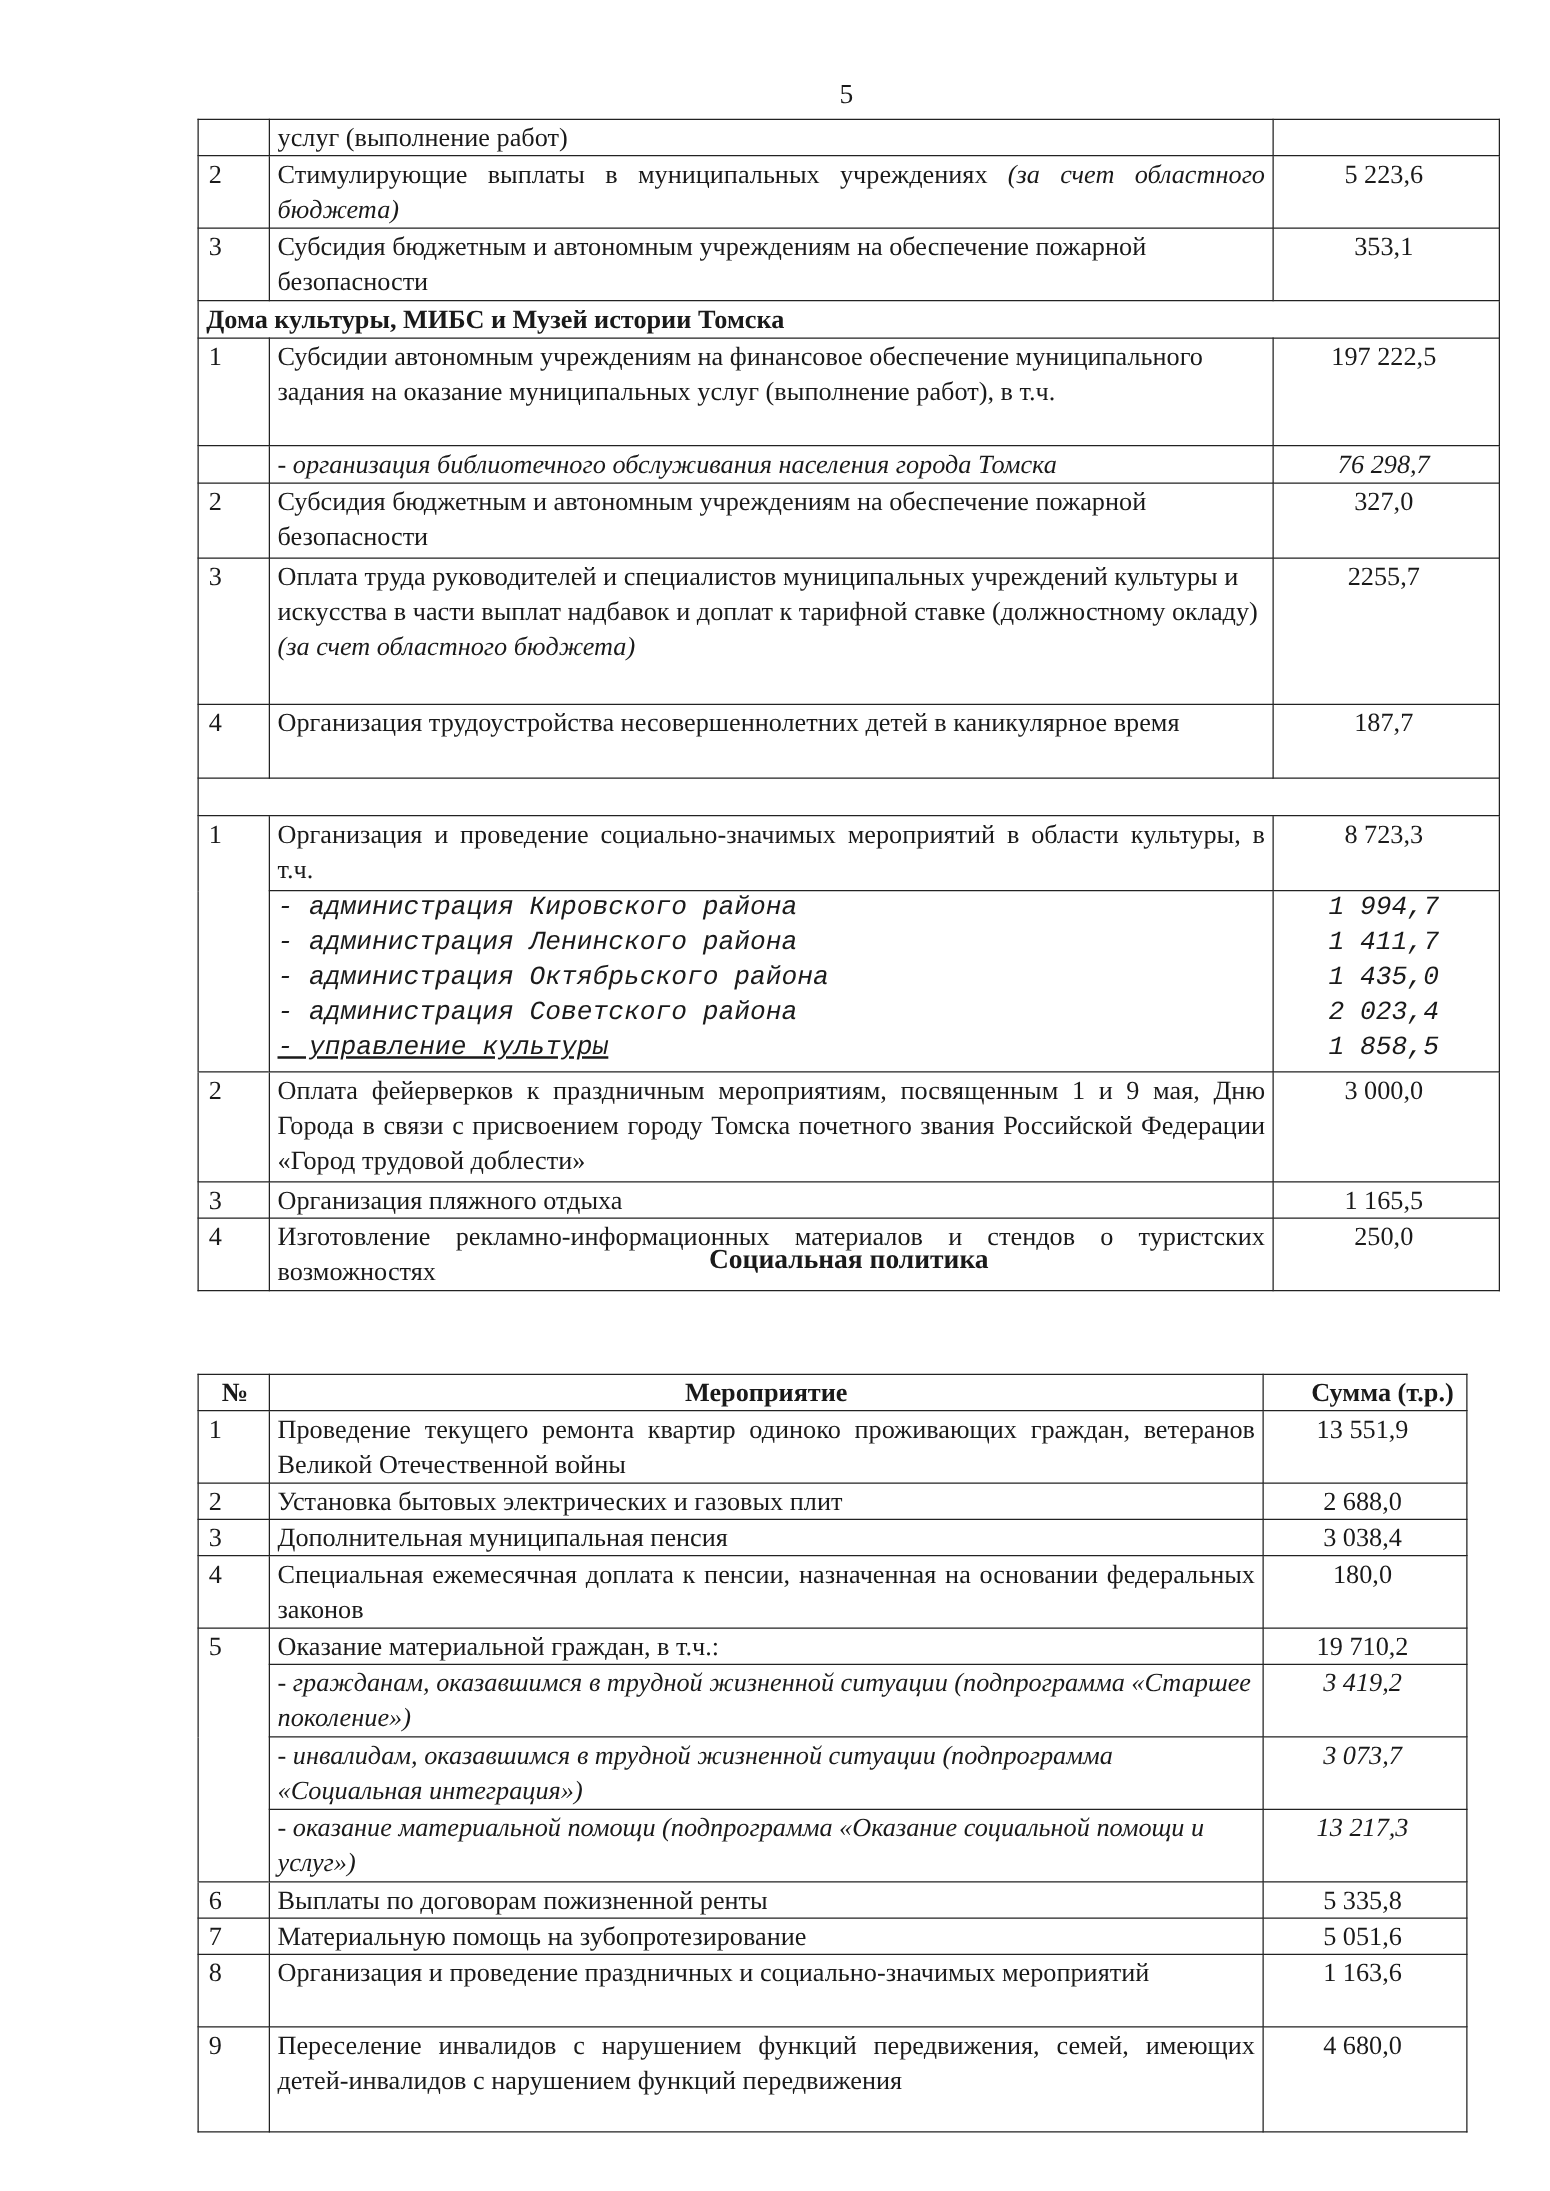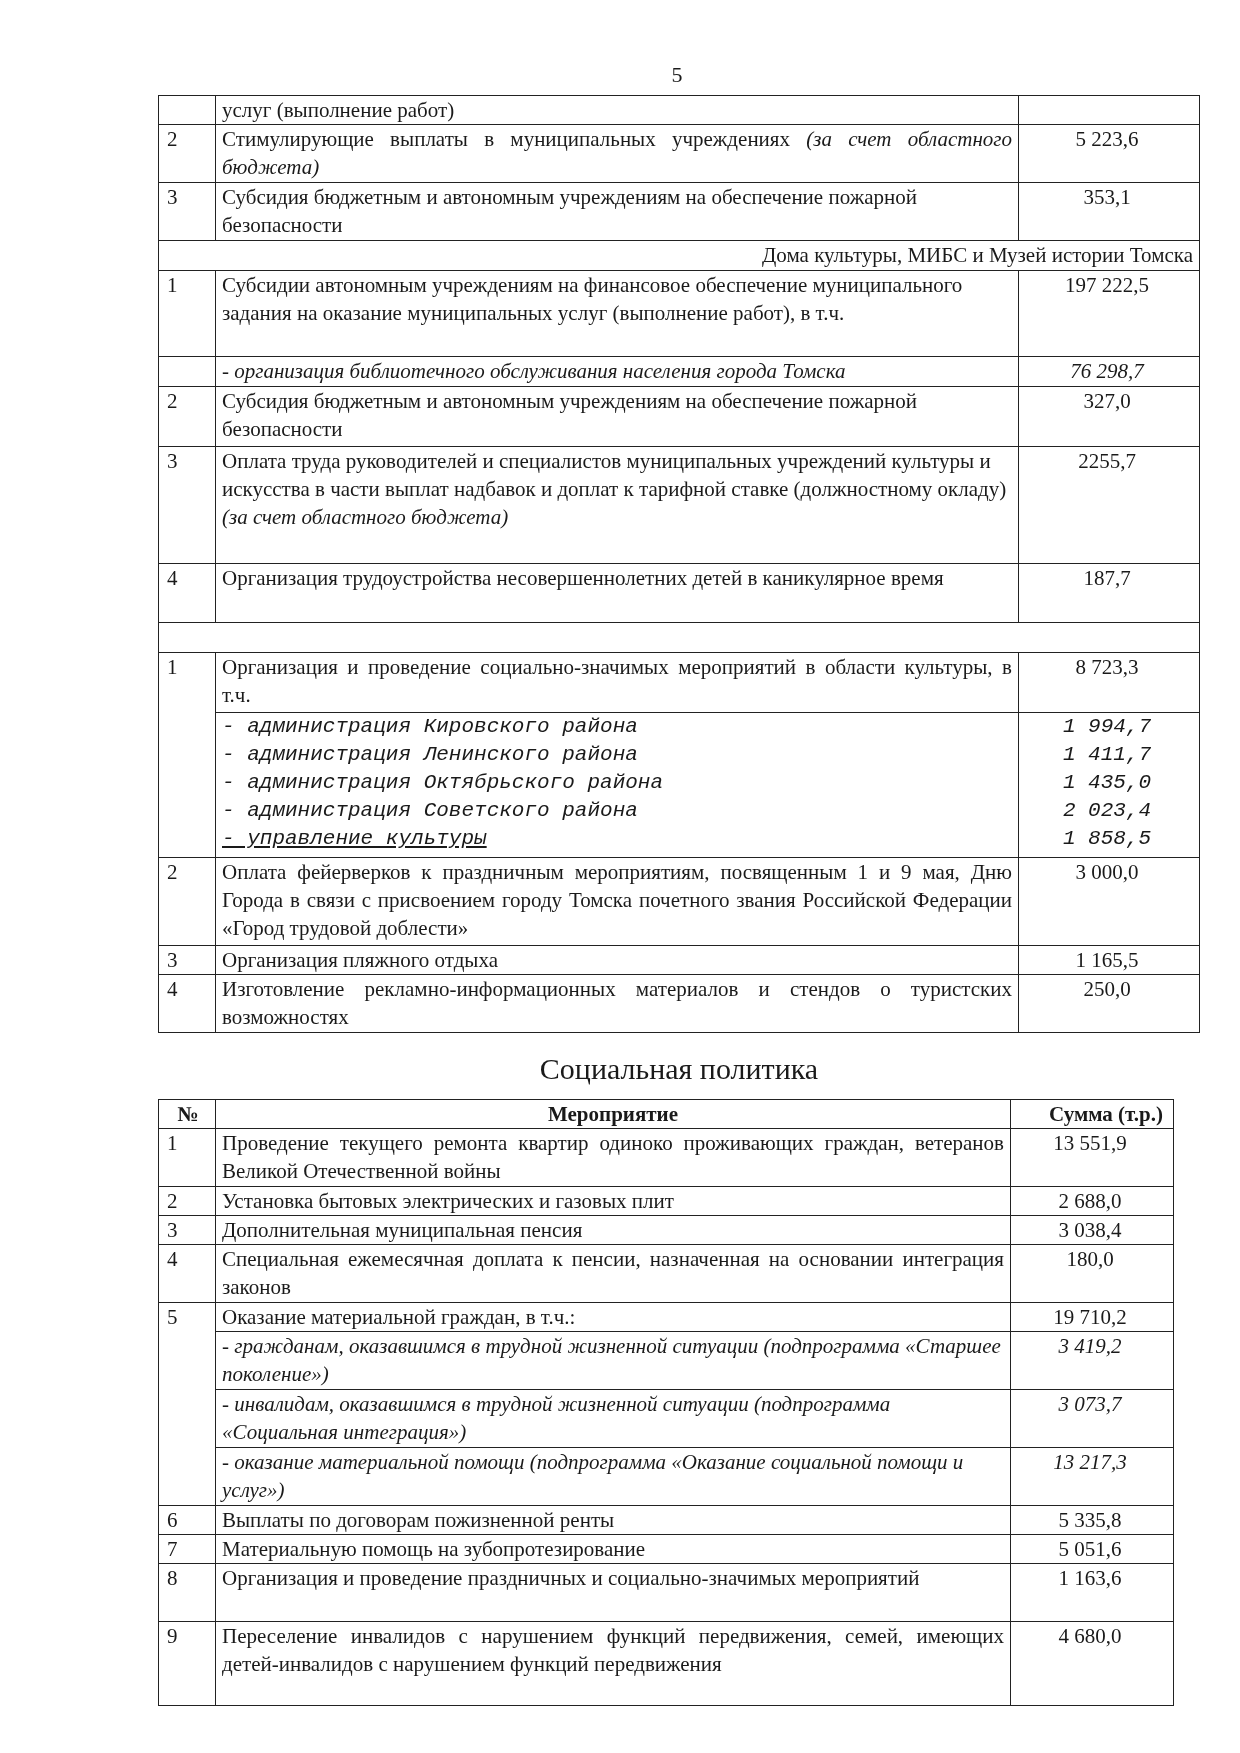--- a/index.html
+++ b/index.html
@@ -9,26 +9,26 @@
   table { position: absolute; border-collapse: collapse; font-size: 21px; line-height: 28px; }
   td, th { border: 1.5px solid #222; vertical-align: top; padding: 0 6px; }
   #t1 { top: 95px; left: 158px; width: 1042px; }
   #t2 { top: 1099px; left: 158px; width: 1016px; }
   .c-num { width: 42px; padding-left: 8px; }
   .c-val { text-align: center; padding-right: 10px; }
   #t1 .c-val { width: 164px; }
   #t2 .c-val { width: 146px; }
   .j { text-align: justify; text-align-last: left; }
   .it { font-style: italic; }
-  .sect { text-align: right; font-weight: normal; }
+  .sect { text-align: left; font-weight: bold; }
   .nobot { border-bottom: none; }
   .empty-row td { height: 26px; }
   th { font-weight: bold; text-align: center; line-height: 28px; }
   th.c-val { text-align: right; margin-top: 20px; }
-  .heading { position: absolute; top: 1052px; left: 158px; width: 1042px; text-align: center; font-weight: normal; font-size: 30px; }
+  .heading { position: absolute; top: 994px; left: 158px; width: 1042px; text-align: center; font-weight: bold; font-size: 22px; }
   .sub { display: block; font-family: Liberation Mono, monospace; }
 </style>
 </head>
 <body>
 
 <div class="page-num">5</div>
 
 <table id="t1">
   <tbody>
       <tr style="height:29px">
@@ -135,21 +135,21 @@
     <td>Установка бытовых электрических и газовых плит</td>
     <td class="c-val">2 688,0</td>
   </tr>
   <tr style="height:29px">
     <td class="c-num">3</td>
     <td>Дополнительная муниципальная пенсия</td>
     <td class="c-val">3 038,4</td>
   </tr>
   <tr style="height:58px">
     <td class="c-num">4</td>
-    <td class="j">Специальная ежемесячная доплата к пенсии, назначенная на основании интеграция законов</td>
+    <td class="j">Специальная ежемесячная доплата к пенсии, назначенная на основании федеральных законов</td>
     <td class="c-val">180,0</td>
   </tr>
   <tr style="height:29px">
     <td class="c-num nobot" rowspan="4">5</td>
     <td>Оказание материальной граждан, в т.ч.:</td>
     <td class="c-val">19 710,2</td>
   </tr>
   <tr style="height:58px">
     <td class="it">- гражданам, оказавшимся в трудной жизненной ситуации (подпрограмма «Старшее поколение»)</td>
     <td class="c-val it">3 419,2</td>

